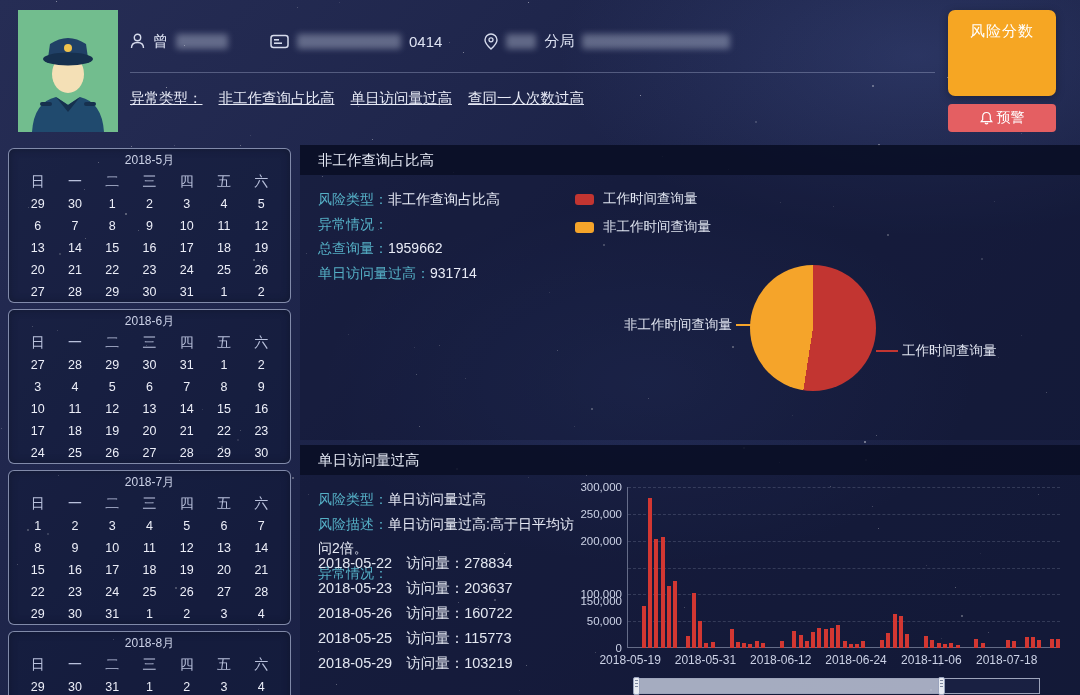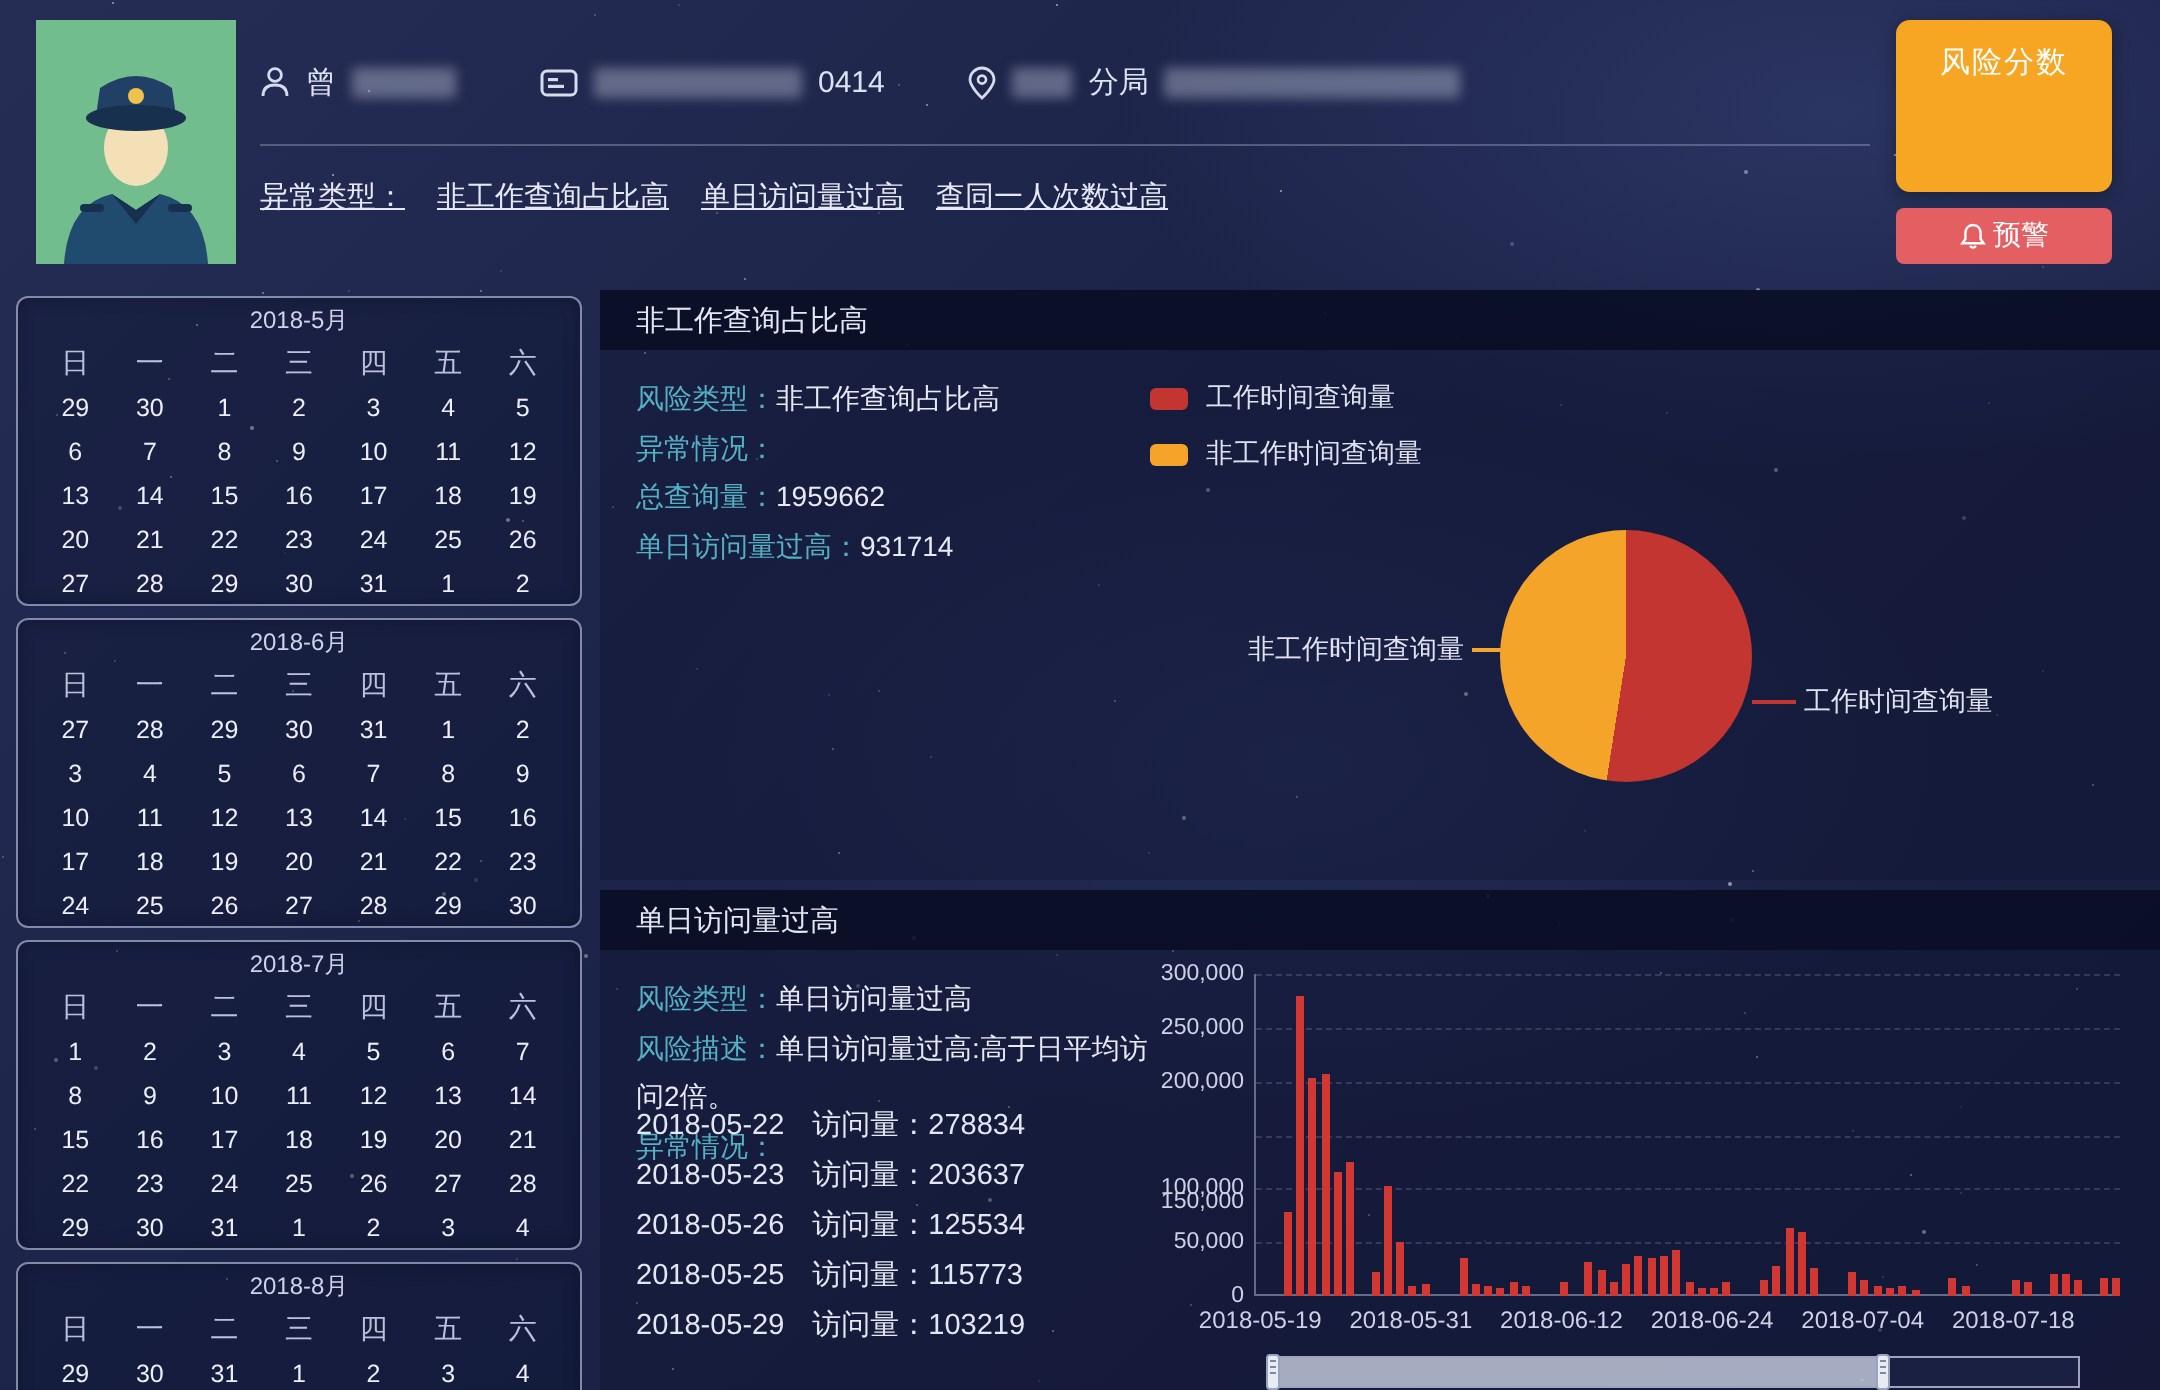--- a/index.html
+++ b/index.html
@@ -507,21 +507,21 @@
     <span>单日访问量过高</span>
   </div>
   <div class="info" id="info-1">
       <div><span class="lab">风险类型：</span><span class="val">单日访问量过高</span></div>
       <div><span class="lab">风险描述：</span><span class="val">单日访问量过高:高于日平均访问2倍。</span></div>
       <div><span class="lab">异常情况：</span><span class="val"></span></div>
     </div>
   <div class="records" id="records">
       <div><span>2018-05-22</span><span class="rv">访问量：278834</span></div>
       <div><span>2018-05-23</span><span class="rv">访问量：203637</span></div>
-      <div><span>2018-05-26</span><span class="rv">访问量：125534</span></div>
+      <div><span>2018-05-26</span><span class="rv">访问量：160722</span></div>
       <div><span>2018-05-25</span><span class="rv">访问量：115773</span></div>
       <div><span>2018-05-29</span><span class="rv">访问量：103219</span></div>
     </div>
   <div id="ylabels">
       <div class="ylab" style="left: 260px; top: 36px;">300,000</div>
       <div class="ylab" style="left: 260px; top: 62.8333px;">250,000</div>
       <div class="ylab" style="left: 260px; top: 89.6667px;">200,000</div>
       <div class="ylab" style="left: 260px; top: 116.5px; margin-top: 33px;">150,000</div>
       <div class="ylab" style="left: 260px; top: 143.333px;">100,000</div>
       <div class="ylab" style="left: 260px; top: 170.167px;">50,000</div>
@@ -584,21 +584,21 @@
       <div class="bar" style="left: 402.8px; width: 4px; height: 11px;"></div>
       <div class="bar" style="left: 409px; width: 4px; height: 8px;"></div>
       <div class="bar" style="left: 421.6px; width: 4px; height: 9px;"></div>
       <div class="bar" style="left: 427.9px; width: 4px; height: 9px;"></div>
     </div>
   <div id="xlabels">
       <div class="xlab" style="left: 330.138px; top: 208px;">2018-05-19</div>
       <div class="xlab" style="left: 405.442px; top: 208px;">2018-05-31</div>
       <div class="xlab" style="left: 480.746px; top: 208px;">2018-06-12</div>
       <div class="xlab" style="left: 556.051px; top: 208px;">2018-06-24</div>
-      <div class="xlab" style="left: 631.355px; top: 208px;">2018-07-04</div>
+      <div class="xlab" style="left: 631.355px; top: 208px;">2018-11-06</div>
       <div class="xlab" style="left: 706.659px; top: 208px;">2018-07-18</div>
     </div>
   <div id="datazoom">
     <div id="dz-fill" style="left: 0px; width: 305px;"></div>
   <div class="dz-handle" style="left: -3px;">
         <i></i>
         <i></i>
         <i></i>
       </div>
       <div class="dz-handle" style="left: 302px;">

